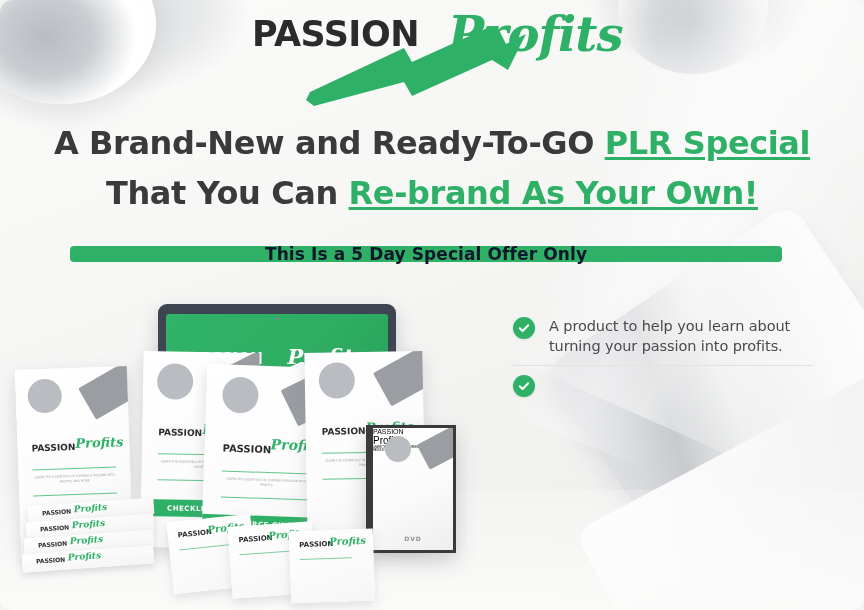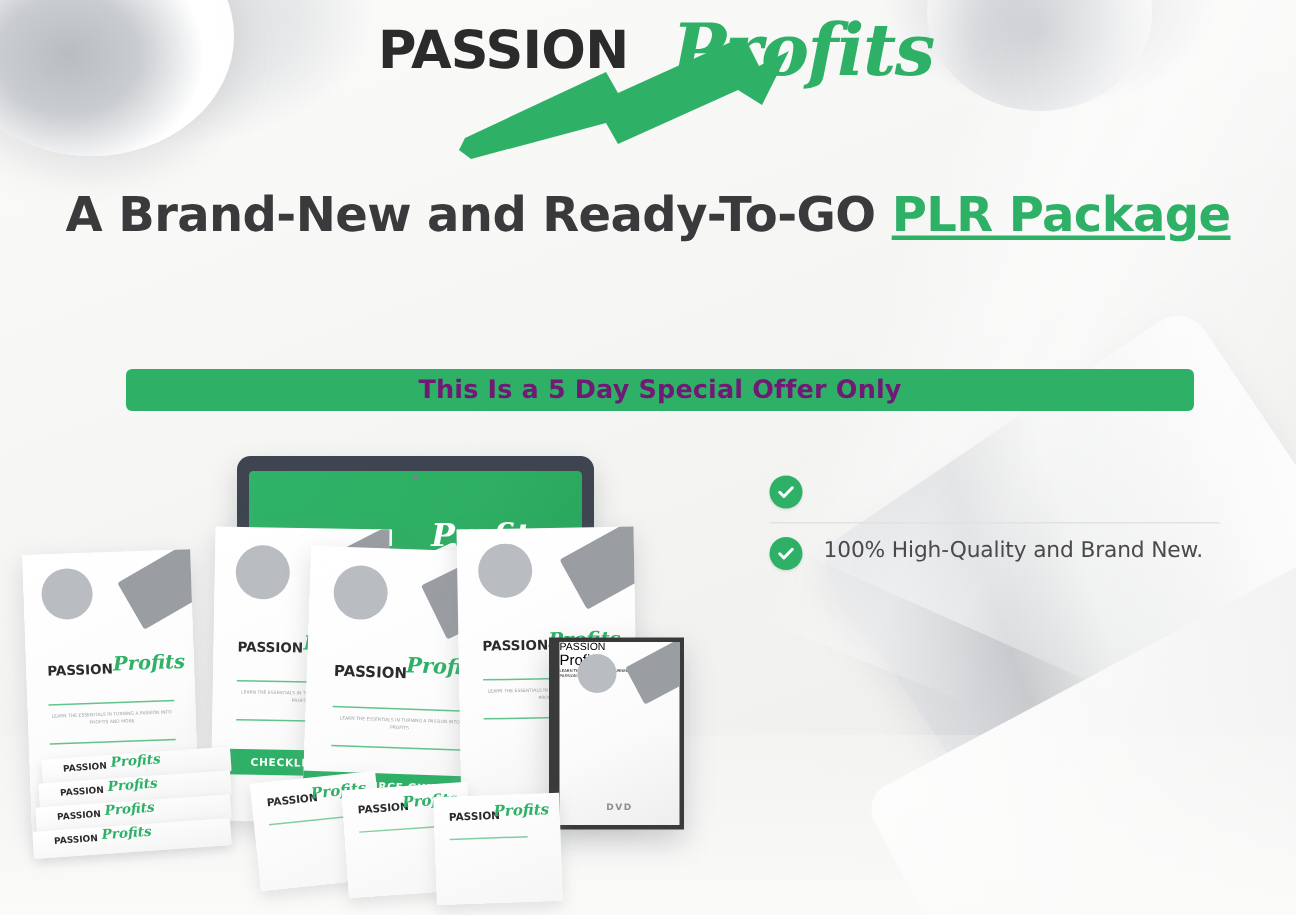--- a/index.html
+++ b/index.html
@@ -20,20 +20,21 @@
   .page {
     position: absolute;
     inset: 0;
     width: 864px;
     height: 610px;
     overflow: hidden;
     background:
       radial-gradient(ellipse 180px 120px at 120px 10px, #d9dadc 0%, #e8e9ea 45%, rgba(246,246,245,0) 72%),
       radial-gradient(ellipse 150px 95px at 700px 2px, #cfd1d4 0%, #e4e5e7 48%, rgba(246,246,245,0) 74%),
       linear-gradient(160deg, #fbfbfa 0%, #f6f6f5 38%, #f2f2f1 62%, #eeeeed 100%);
+    border-radius: 12px;
   }
 
   
   .bg-streak {
     position: absolute;
     background: linear-gradient(90deg, rgba(255,255,255,0) 0%, rgba(255,255,255,.85) 50%, rgba(255,255,255,0) 100%);
     pointer-events: none;
   }
   .bg-streak.s1 { width: 300px; height: 560px; right: -40px; top: -120px; transform: rotate(24deg); opacity: .55; }
   .bg-streak.s2 { width: 160px; height: 520px; right: 110px; top: -60px; transform: rotate(22deg); opacity: .35; }
@@ -136,25 +137,25 @@
   }
   .hl-green {
     color: #2EB167;
     text-decoration: underline;
     text-underline-offset: 3px;
   }
 
   
   .offer-banner {
     position: absolute;
-    left: 84px; top: 246px;
-    width: 712px; height: 28px;
+    left: 70px; top: 246px;
+    width: 712px; height: 16px;
     background: #2EB167;
     border-radius: 4px;
-    color: #701a75;
+    color: #0f172a;
     font-family: "DejaVu Sans", sans-serif;
     font-weight: 700;
     font-size: 17px;
     letter-spacing: .1px;
     display: flex;
     align-items: center;
     justify-content: center;
   }
 
   
@@ -384,21 +385,24 @@
       <svg class="logo-arrow" width="230" height="80" viewBox="0 0 230 80">
         <path d="M6 74 L10 66 L104 22 L112 36 L196 -2 L206 18 L226 8 L208 44 L192 34 L112 70 L104 56 L14 80 Z" fill="#2EB167"></path>
       </svg>
       <div class="logo-passion">PASSION</div>
       <div class="logo-profits">Profits</div>
     </div>
   </div>
 
   <div class="headline">
     <div>
-      <span>A Brand-New and Ready-To-GO </span><span class="hl-green">PLR Package</span>
+      <span>A Brand-New and Ready-To-GO </span><span class="hl-green">PLR Special</span>
+    </div>
+    <div>
+      <span>That You Can </span><span class="hl-green">Re-brand As Your Own!</span>
     </div>
   </div>
 
   <div class="offer-banner">This Is a 5 Day Special Offer Only</div>
 
   <div class="mockup">
 
     <div class="laptop">
       <div class="laptop-body">
         <div class="laptop-screen">
@@ -509,28 +513,28 @@
   </div>
 
   <div class="features">
 
     <div class="feature">
       <span class="feature-check">
         <svg width="12" height="12" viewBox="0 0 12 12">
           <path d="M1.8 6.2 L4.6 9 L10.2 3.2" fill="none" stroke="#ffffff" stroke-width="2" stroke-linecap="round" stroke-linejoin="round"></path>
         </svg>
       </span>
+      <span class="feature-text">A product to help you learn about turning your passion into profits.</span>
     </div>
 
 
 
     <div class="feature">
       <span class="feature-check">
         <svg width="12" height="12" viewBox="0 0 12 12">
           <path d="M1.8 6.2 L4.6 9 L10.2 3.2" fill="none" stroke="#ffffff" stroke-width="2" stroke-linecap="round" stroke-linejoin="round"></path>
         </svg>
       </span>
-      <span class="feature-text">100% High-Quality and Brand New.</span>
     </div>
 
   </div>
 
 </div>
 
 </body></html>

